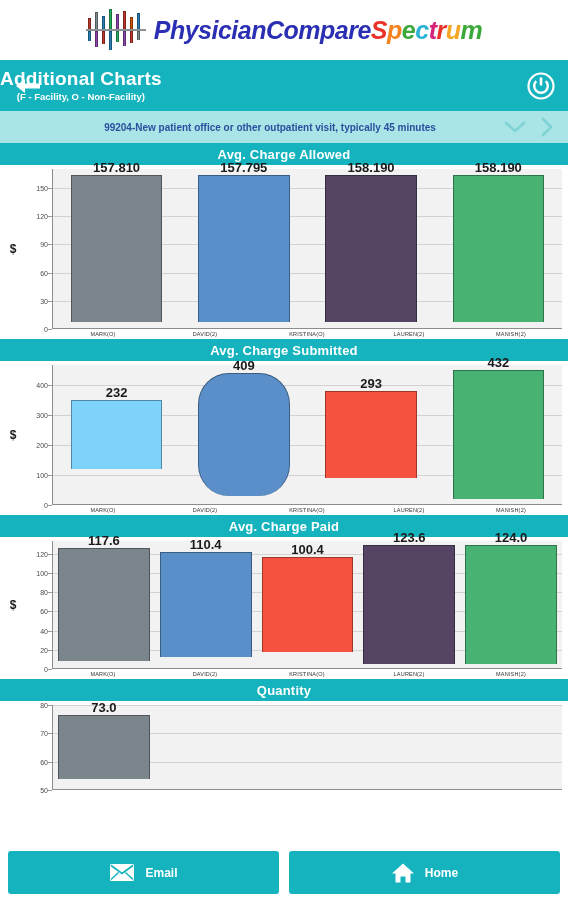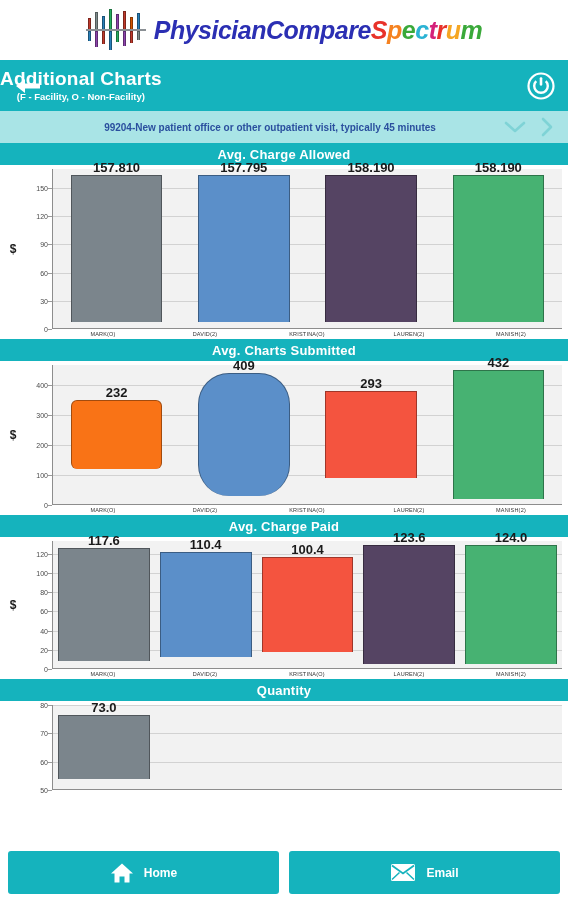--- a/index.html
+++ b/index.html
@@ -246,21 +246,21 @@
           <div class="xlabel">MARK(O)</div>
           <div class="xlabel">DAVID(2)</div>
           <div class="xlabel">KRISTINA(O)</div>
           <div class="xlabel">LAUREN(2)</div>
           <div class="xlabel">MANISH(2)</div>
         </div>
     </div>
   </div>
 
   <div>
-    <div class="chart-title">Avg. Charts Submitted</div>
+    <div class="chart-title">Avg. Charge Submitted</div>
     <div class="chart-body">
       <div class="plot-row">
         <div class="ylabel-unit">$</div>
         <div class="ticks" style="height:140px;">
             <div class="tick" style="top: 19.5699px;">400</div>
             <div class="tickmark" style="top: 19.5699px;"></div>
             <div class="tick" style="top: 49.6774px;">300</div>
             <div class="tickmark" style="top: 49.6774px;"></div>
             <div class="tick" style="top: 79.7849px;">200</div>
             <div class="tickmark" style="top: 79.7849px;"></div>
@@ -269,21 +269,21 @@
             <div class="tick" style="top: 140px;">0</div>
             <div class="tickmark" style="top: 140px;"></div>
           </div>
         <div class="plot" style="height:140px;">
             <div class="gridline" style="top: 109.892px;"></div>
             <div class="gridline" style="top: 79.7849px;"></div>
             <div class="gridline" style="top: 49.6774px;"></div>
             <div class="gridline" style="top: 19.5699px;"></div>
           <div class="bars">
               <div class="bar-cell">
-                <div class="bar" style="height: 49.8925%; background: #f97316; border-radius: 6px;">
+                <div class="bar" style="height: 49.8925%; background: #7dd3fc;">
                   <div class="bar-value" style="bottom: calc(100% + 1px);">232</div>
                 </div>
               </div>
               <div class="bar-cell">
                 <div class="bar" style="height: 87.957%; background: rgb(91, 143, 201); border-radius: 31px;">
                   <div class="bar-value" style="bottom: calc(100% + 1px);">409</div>
                 </div>
               </div>
               <div class="bar-cell">
                 <div class="bar" style="height: 63.0108%; background: rgb(244, 84, 63);">
@@ -406,31 +406,31 @@
               <div class="bar-cell"></div>
             </div>
         </div>
       </div>
     </div>
   </div>
 
   <div class="bottom-nav">
     <div class="nav-btn">
       <span class="nav-icon">
-        <svg width="24" height="22" viewBox="0 0 24 22">
-          <path d="M12 1.5 L23 11.5 L19.5 11.5 L19.5 20.5 L14.5 20.5 L14.5 14.5 L9.5 14.5 L9.5 20.5 L4.5 20.5 L4.5 11.5 L1 11.5 Z" fill="#ffffff"></path>
-        </svg>
-      </span>
-      <span>Home</span>
-    </div>
-    <div class="nav-btn">
-      <span class="nav-icon">
         <svg width="26" height="19" viewBox="0 0 26 19">
           <rect x="1" y="1" width="24" height="17" rx="1.5" fill="#ffffff"></rect>
           <path d="M2 2.5 L13 10.5 L24 2.5" fill="none" stroke="#15b3bd" stroke-width="1.8"></path>
           <path d="M2 16.5 L9.5 9.5 M24 16.5 L16.5 9.5" fill="none" stroke="#15b3bd" stroke-width="1.5"></path>
         </svg>
       </span>
       <span>Email</span>
     </div>
+    <div class="nav-btn">
+      <span class="nav-icon">
+        <svg width="24" height="22" viewBox="0 0 24 22">
+          <path d="M12 1.5 L23 11.5 L19.5 11.5 L19.5 20.5 L14.5 20.5 L14.5 14.5 L9.5 14.5 L9.5 20.5 L4.5 20.5 L4.5 11.5 L1 11.5 Z" fill="#ffffff"></path>
+        </svg>
+      </span>
+      <span>Home</span>
+    </div>
   </div>
 
 </div>
 
 </body></html>

